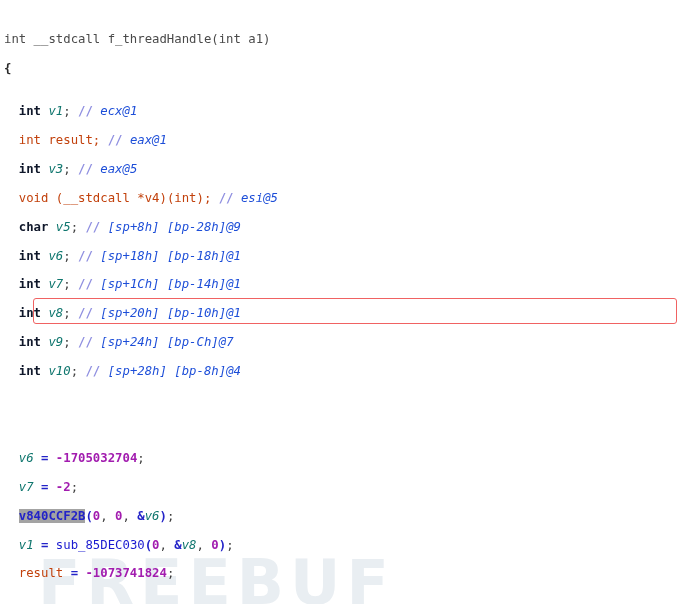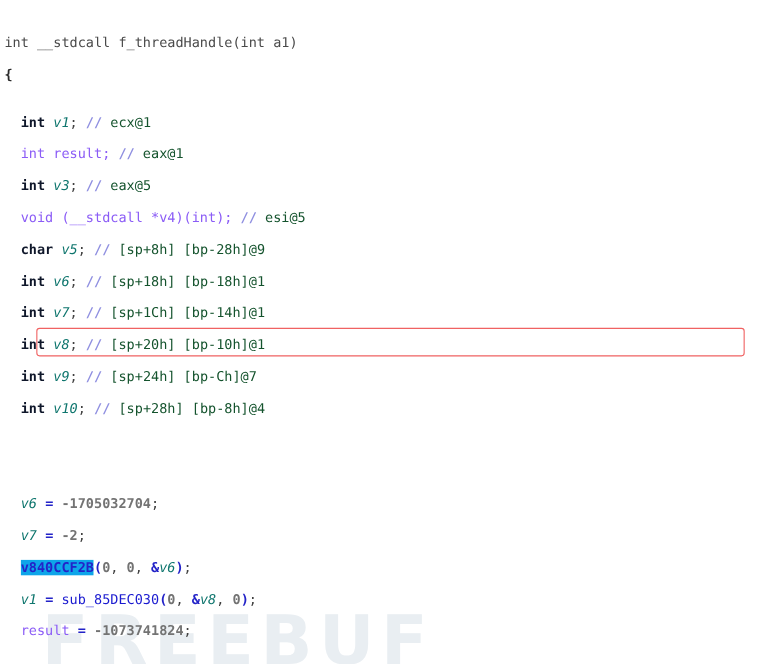--- a/index.html
+++ b/index.html
@@ -41,29 +41,29 @@
     font-size: 12.3px;
     line-height: 14.45px;
     white-space: pre;
     color: #3a3a3a;
   }
   .ln { height: 14.45px; white-space: pre; }
 
   
   .kw    { color: #0f172a; font-weight: bold; }       
   .plain { color: #3f3f3f; }                          
-  .decl  { color: #8b5cf6; text-align: right; }                          
+  .decl  { color: #c2410c; text-align: right; }                          
   .var   { color: #0f766e; font-style: italic; }                          
   .fn    { color: #1a1ad0; font-weight: normal; }       
-  .num   { color: #737373; font-weight: bold; }       
-  .cmt   { color: #14532d; }                          
+  .num   { color: #a21caf; font-weight: bold; }       
+  .cmt   { color: #1d4ed8; font-style: italic; }                          
   .cmtb  { color: #8f8fe0; font-weight: bold; }       
   .brace { color: #2a2a2a; font-weight: bold; }
   .sig   { color: #4a4a4a; text-align: right; }                          
-  .hl    { background: #0ea5e9; color: #2323c8; font-weight: bold; }  
+  .hl    { background: #a3a3a3; color: #2323c8; font-weight: bold; }  
   .op    { color: #2323c8; font-weight: bold; }
 
   
   #redbox {
     position: absolute;
     left: 33px;
     top: 298px;
     width: 644px;
     height: 26px;
     border: 1.6px solid #f06262;

